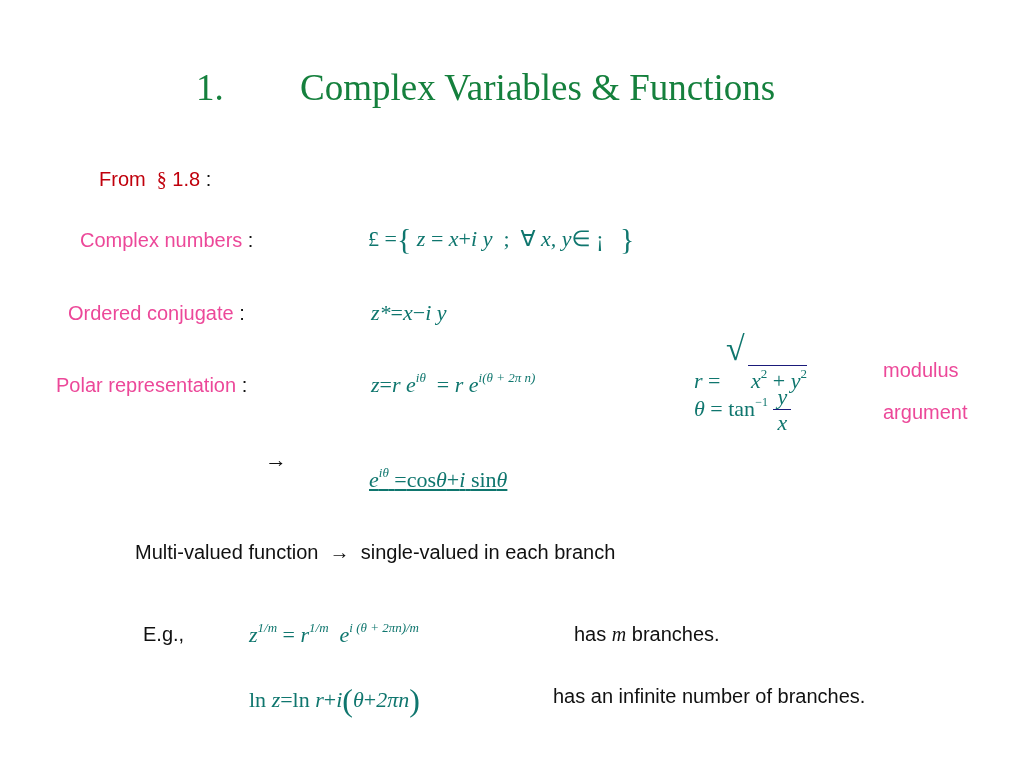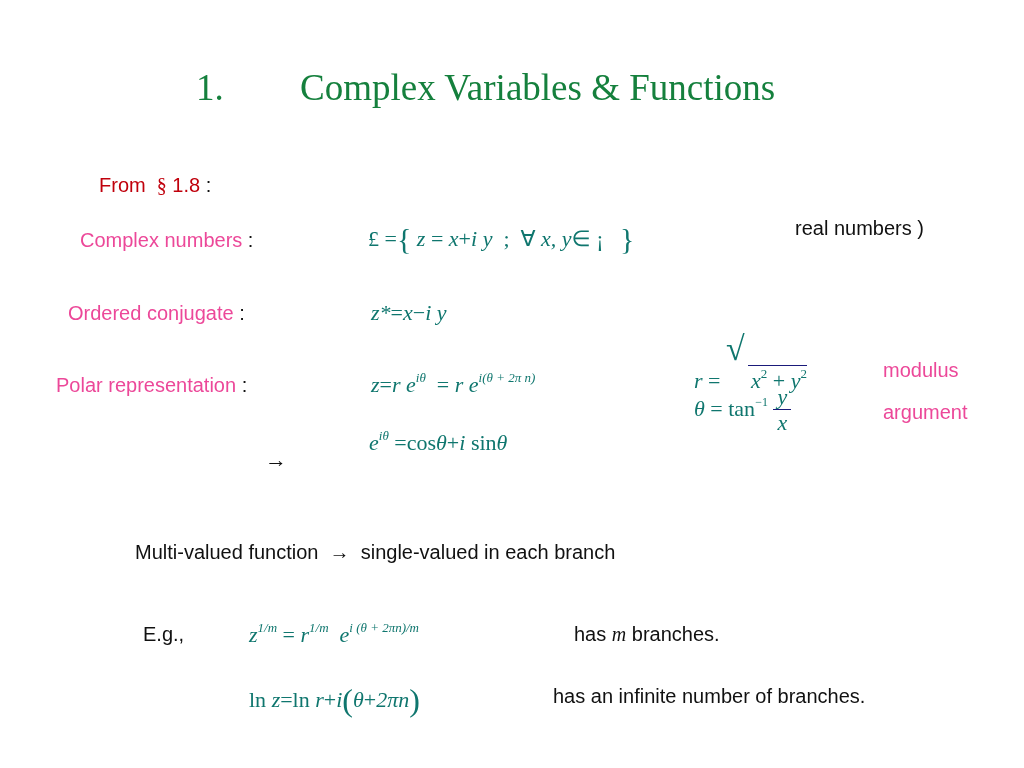--- a/index.html
+++ b/index.html
@@ -40,21 +40,21 @@
   .frac .numr { display: block; border-bottom: 1.5px solid #1a1a7a; padding: 0 4px; line-height: 24px; }
   .frac .den { display: block; line-height: 26px; }
 </style>
 </head>
 <body>
 
 <div class="abs title">
   <span class="num">1.</span><span>Complex Variables &amp; Functions</span>
 </div>
 
-<div class="abs sans red" style="top:174px; left:99px;">
+<div class="abs sans red" style="top:168px; left:99px;">
   <span>From</span>&nbsp;
   <span class="sect">§</span>
   <span>1.8</span>
   <span class="black">:</span>
 </div>
 
 <div class="abs sans" style="top:229px; left:80px;">
   <span class="green">Complex numbers</span>
   <span class="black">:</span>
 </div>
@@ -65,21 +65,20 @@
   <span>=</span>
   <i>x</i><span>+</span><i>i</i>
   <i>y</i>
   &nbsp;<span>;</span>&nbsp;
   <span>∀</span>
   <i>x, y</i><span>∈</span>
   <span>¡</span>
   &nbsp;&nbsp;<span class="big-brace">}</span>
 </div>
 <div class="abs sans black" style="top:215px; left:795px; line-height:26px;">
-  <div>real numbers )</div>
 </div>
 
 <div class="abs sans" style="top:302px; left:68px;">
   <span class="green">Ordered conjugate</span>
   <span class="black">:</span>
 </div>
 <div class="abs math" style="top:300px; left:371px;">
   <i>z*</i><span>=</span><i>x</i><span>−</span><i>i</i>
   <i>y</i>
 </div>
@@ -90,21 +89,21 @@
 </div>
 <div class="abs math" style="top:372px; left:371px;">
   <i>z</i><span>=</span><i>r</i>
   <i>e</i><sup><i>iθ</i></sup>
   &nbsp;<span>=</span>
   <i>r</i>
   <i>e</i><sup><i>i(θ + 2π n)</i></sup>
 </div>
 
 <div class="abs math" style="top:447px; left:265px; color:#111;">→</div>
-<div class="abs math" style="top:430px; left:369px;">
+<div class="abs math" style="top:467px; left:369px;text-decoration:underline;">
   <i>e</i><sup><i>iθ</i></sup>
   <span>=</span><span>cos</span><i>θ</i><span>+</span><i>i</i>
   <span>sin</span><i>θ</i>
 </div>
 
 <div class="abs math" style="top:337px; left:694px;">
   <i>r</i>
   <span>=</span>
   <span class="sqrt">
     <span class="radsign">√</span>

